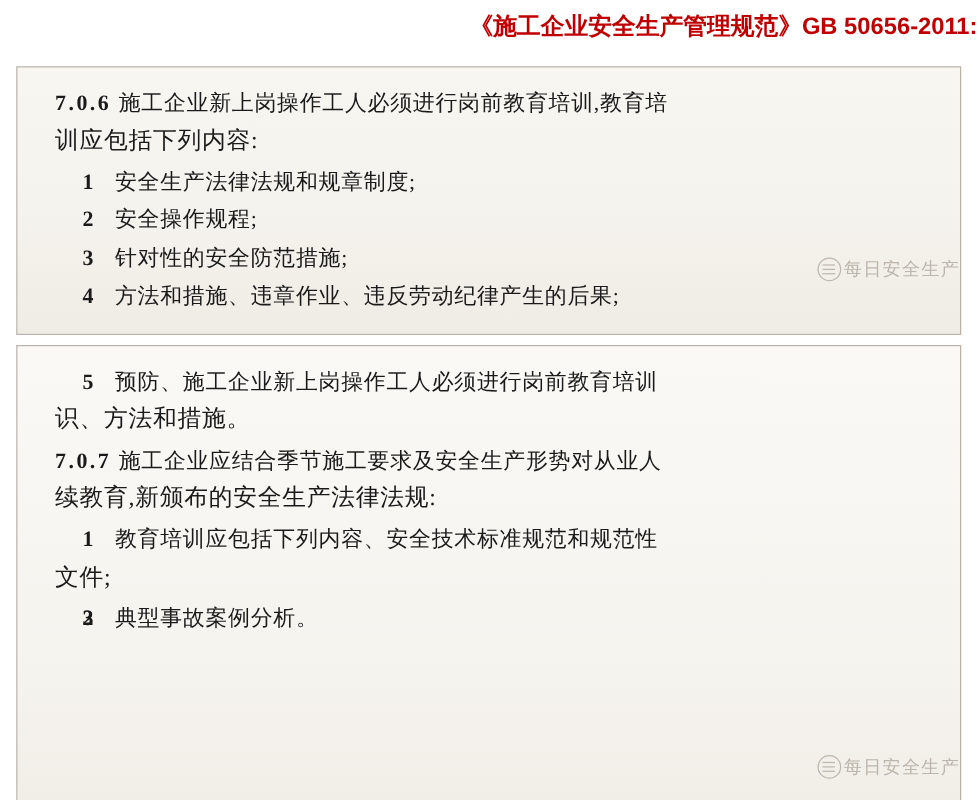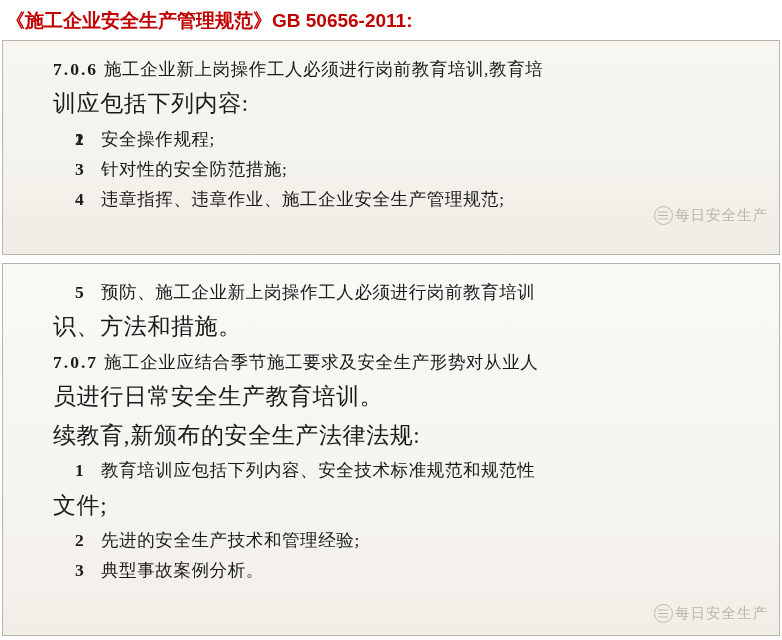--- a/index.html
+++ b/index.html
@@ -20,34 +20,34 @@
     position: relative;
     box-sizing: border-box;
   }
 
   
   .doc-title {
     font-family: "Liberation Sans", sans-serif;
     font-weight: bold;
     font-size: 19px;
     color: #c00000;
-    padding: 8px 0 6px 6px;
+    padding: 8px 0 19px 6px;
     letter-spacing: 0px;
     white-space: nowrap;
+    text-align: right;
   }
 
   
   .scan {
     position: relative;
     background: #f7f5f0;
     border: 1px solid #b9b4aa;
     box-sizing: border-box;
     overflow: hidden;
-    margin: 0 2px;
-    padding-left: 20px;
+    margin: 0 13px;
   }
   .scan.block1 {
     height: 215px;
     background: linear-gradient(180deg, #f8f6f1 0%, #f4f2ec 60%, #efece5 100%);
   }
   .scan.block2 {
     height: 373px;
     margin-top: 8px;
     background: linear-gradient(180deg, #faf9f5 0%, #f5f3ee 70%, #f1eee8 100%);
   }
@@ -82,21 +82,21 @@
     position: relative;
   }
   .list-item .num {
     position: absolute;
     left: 22px;
     top: 0;
     font-weight: bold;
   }
   .cont {
     font-family: "Liberation Serif", serif;
-    font-size: 23px;
+    font-size: 19px;
     color: #1a1a1a;
     line-height: 1.62;
     letter-spacing: 0.6px;
     margin: 0 0 2px 0;
   }
 
   
   .watermark {
     position: absolute;
     display: flex;
@@ -140,60 +140,59 @@
 
   <div class="scan block1">
     <div class="scan-inner">
       <p class="para">
         <span class="clause">7.0.6</span><span>施工企业新上岗操作工人必须进行岗前教育培训,教育培</span>
       </p>
       <p class="cont">训应包括下列内容:</p>
 
       <p class="list-item">
         <span class="num">1</span>
+        <span>安全生产法律法规和规章制度;</span>
       </p>
       <p class="list-item">
         <span class="num">2</span>
         <span>安全操作规程;</span>
       </p>
       <p class="list-item">
         <span class="num">3</span>
         <span>针对性的安全防范措施;</span>
       </p>
       <p class="list-item">
         <span class="num">4</span>
-        <span>违章指挥、违章作业、施工企业安全生产管理规范;</span>
+        <span>方法和措施、违章作业、违反劳动纪律产生的后果;</span>
       </p>
     </div>
   </div>
 
   <div class="scan block2">
     <div class="scan-inner">
       <p class="list-item">
         <span class="num">5</span>
         <span>预防、施工企业新上岗操作工人必须进行岗前教育培训</span>
       </p>
       <p class="cont">识、方法和措施。</p>
 
       <p class="para">
         <span class="clause">7.0.7</span><span>施工企业应结合季节施工要求及安全生产形势对从业人</span>
       </p>
-      <p class="cont">员进行日常安全生产教育培训。</p>
 
       <p class="cont">续教育,新颁布的安全生产法律法规:</p>
 
       <p class="list-item">
         <span class="num">1</span>
         <span>教育培训应包括下列内容、安全技术标准规范和规范性</span>
       </p>
       <p class="cont">文件;</p>
 
       <p class="list-item">
         <span class="num">2</span>
-        <span>先进的安全生产技术和管理经验;</span>
       </p>
       <p class="list-item">
         <span class="num">3</span>
         <span>典型事故案例分析。</span>
       </p>
     </div>
   </div>
 
   <div class="watermark wm1">
     <span class="wm-circle"></span>

